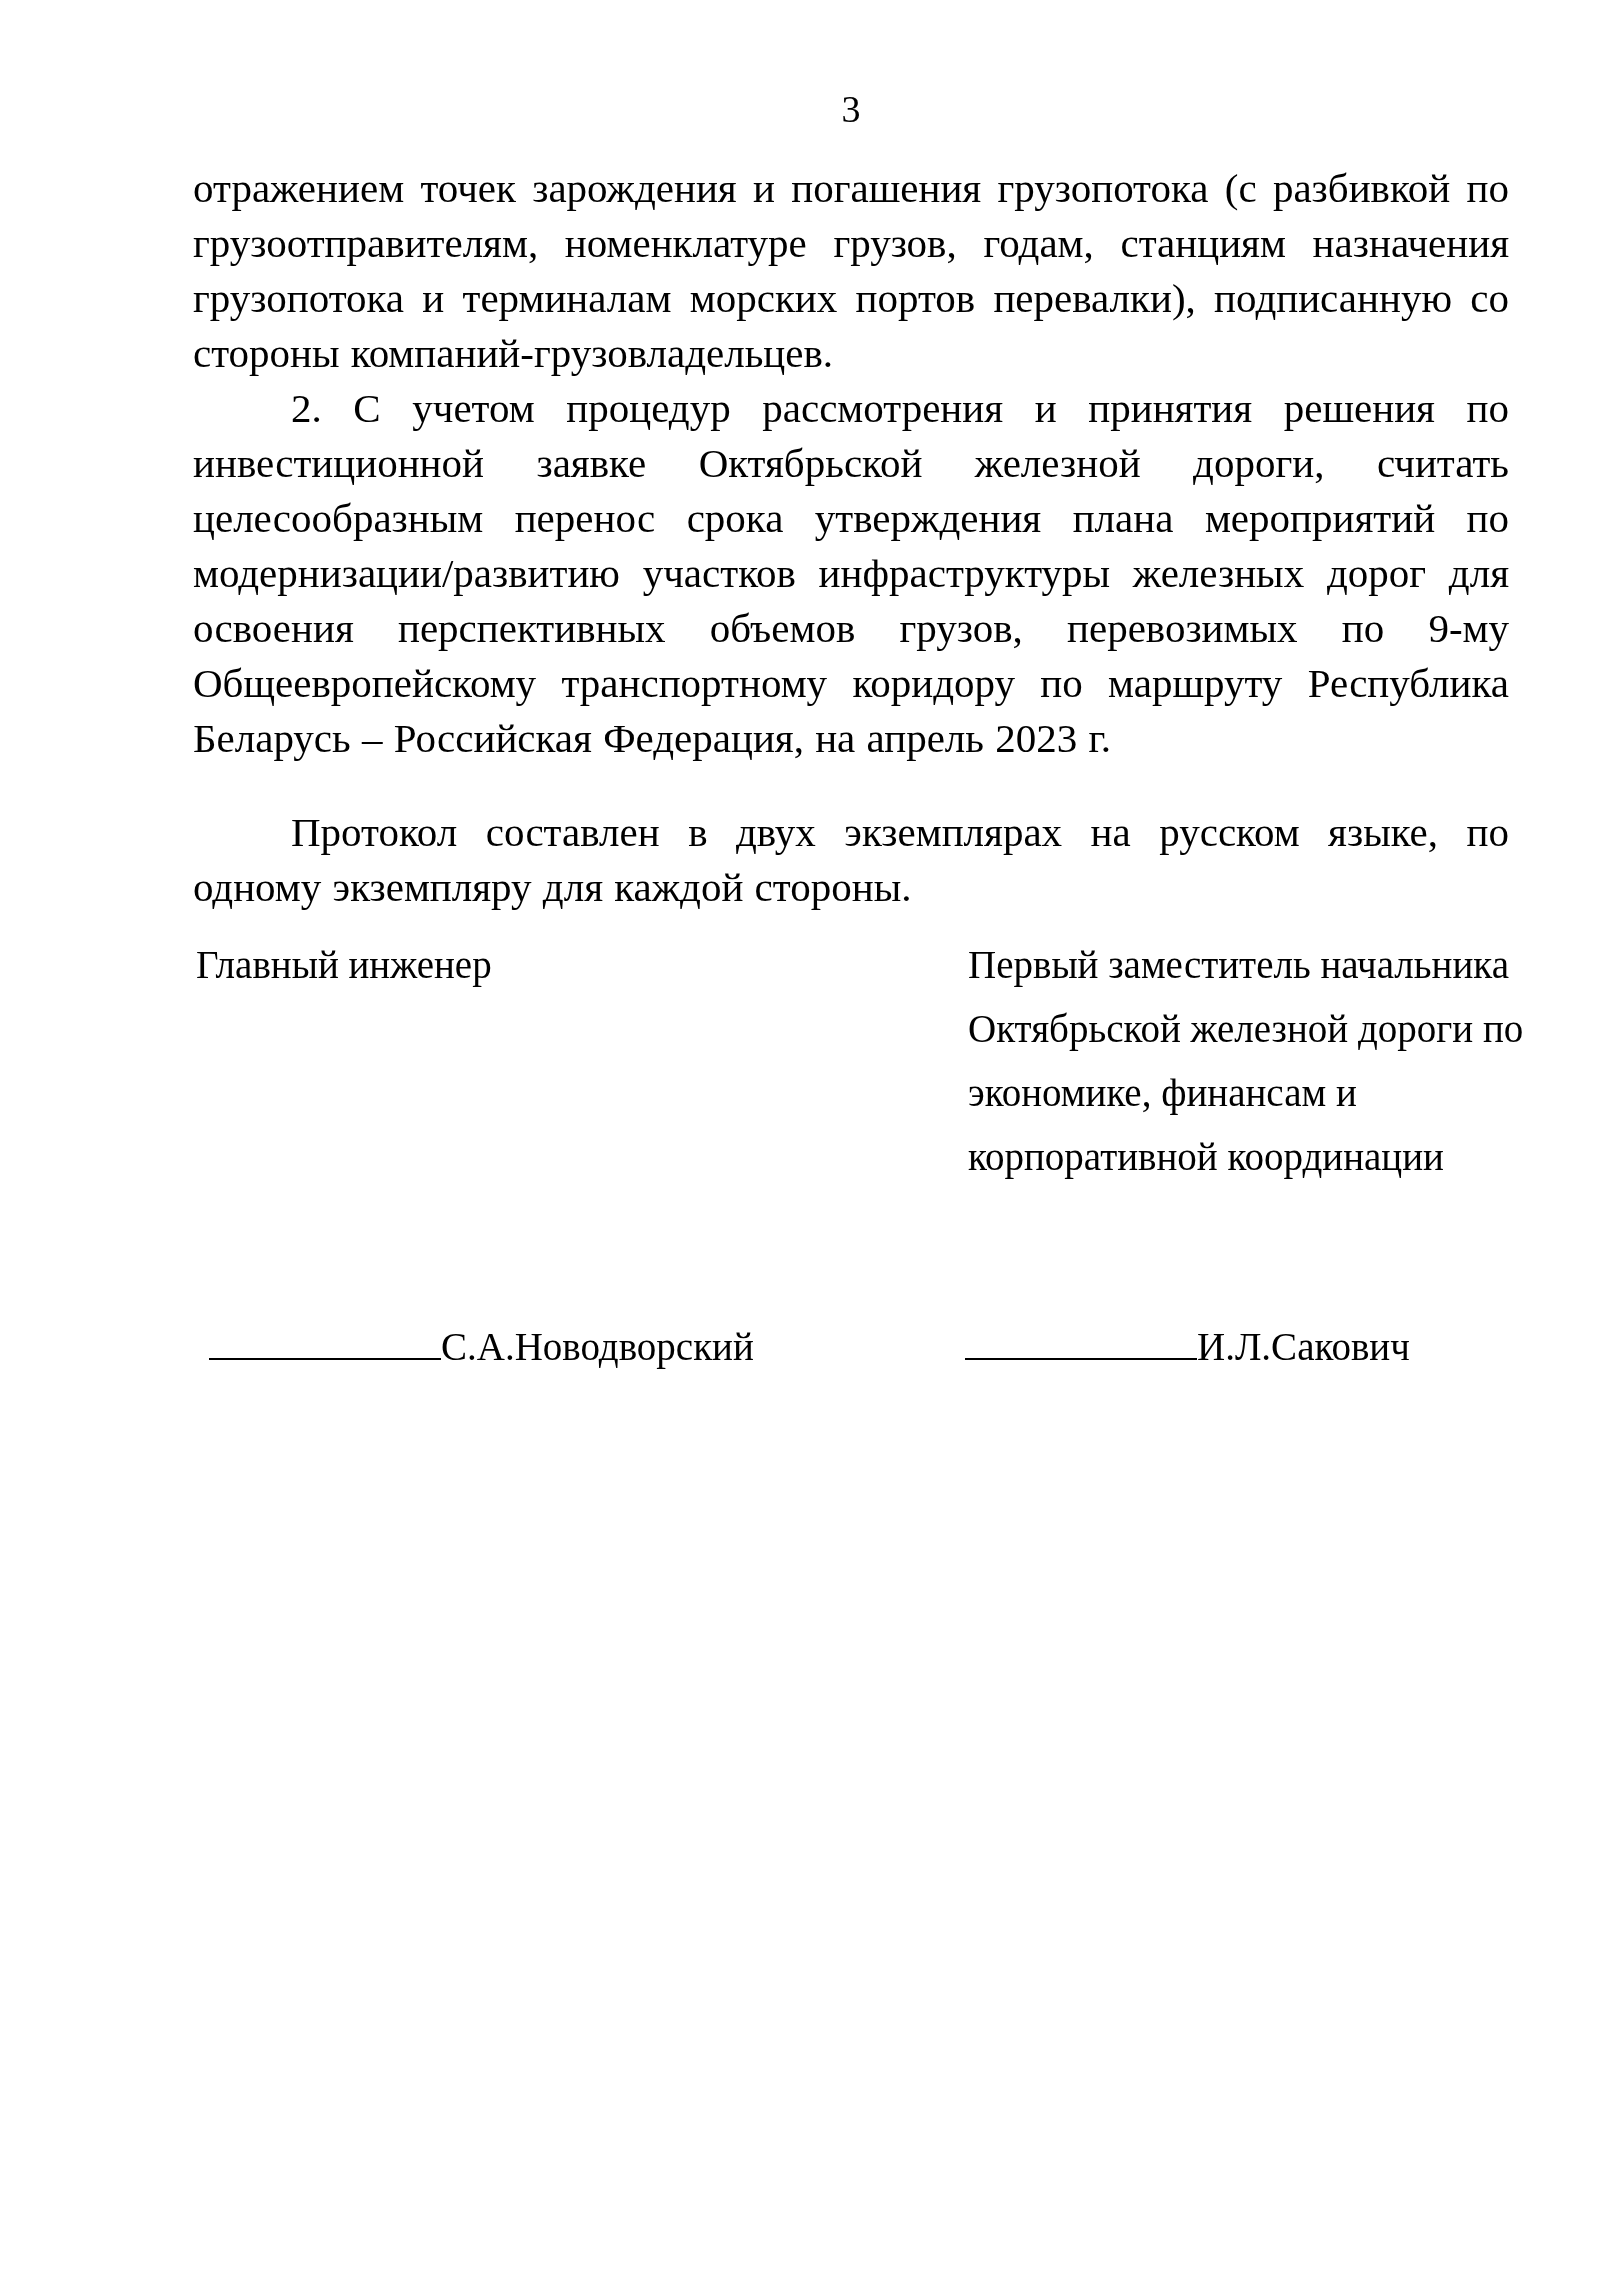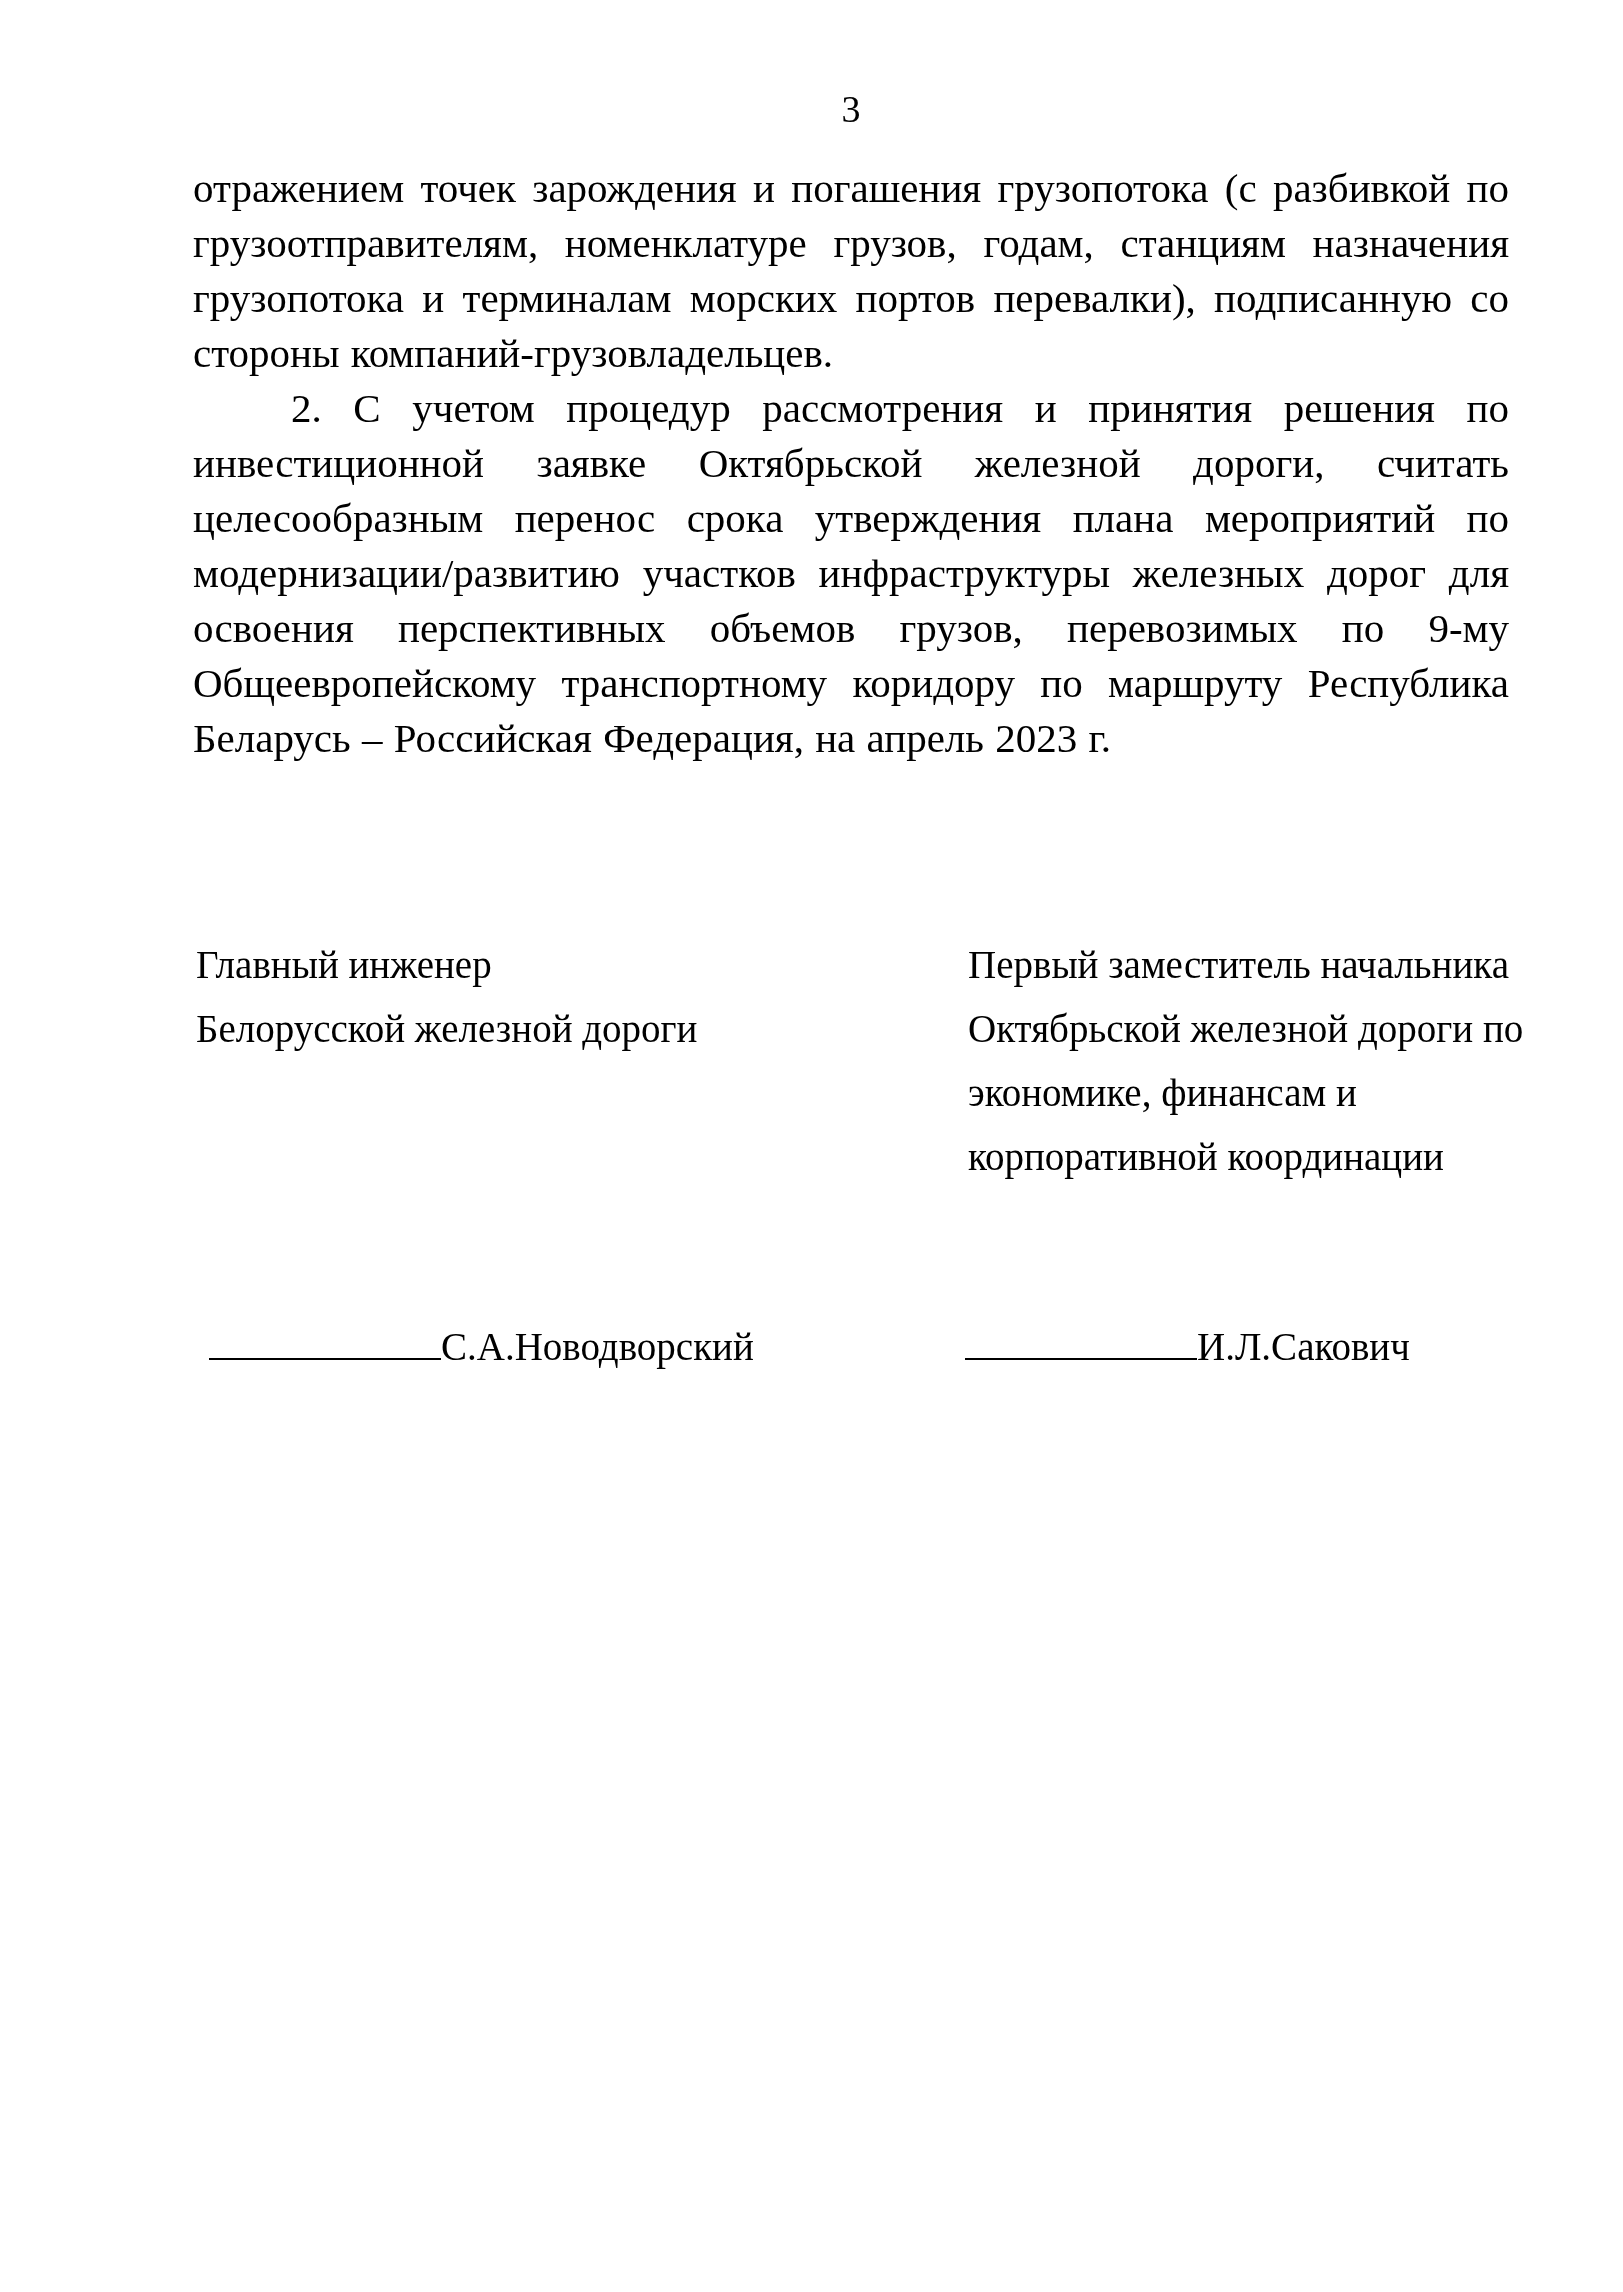--- a/index.html
+++ b/index.html
@@ -85,26 +85,26 @@
 </head>
 <body>
 
 <div class="page">
 
   <div class="page-number">3</div>
 
   <div class="body-text">
     <p class="para">отражением точек зарождения и погашения грузопотока (с разбивкой по грузоотправителям, номенклатуре грузов, годам, станциям назначения грузопотока и терминалам морских портов перевалки), подписанную со стороны компаний-грузовладельцев.</p>
     <p class="para indented">2. С учетом процедур рассмотрения и принятия решения по инвестиционной заявке Октябрьской железной дороги, считать целесообразным перенос срока утверждения плана мероприятий по модернизации/развитию участков инфраструктуры железных дорог для освоения перспективных объемов грузов, перевозимых по 9-му Общеевропейскому транспортному коридору по маршруту Республика Беларусь – Российская Федерация, на апрель 2023 г.</p>
+    <p class="para indented gap-before">Протокол составлен в двух экземплярах на русском языке, по одному экземпляру для каждой стороны.</p>
   </div>
 
   <div class="signature-block">
     <div class="sig-col left">
       <div class="sig-title-line">Главный инженер</div>
-      <div class="sig-title-line">Белорусской железной дороги</div>
     </div>
     <div class="sig-col right">
       <div class="sig-title-line">Первый заместитель начальника</div>
       <div class="sig-title-line">Октябрьской железной дороги по</div>
       <div class="sig-title-line">экономике, финансам и</div>
       <div class="sig-title-line">корпоративной координации</div>
     </div>
   </div>
 
   <div class="names-row">

